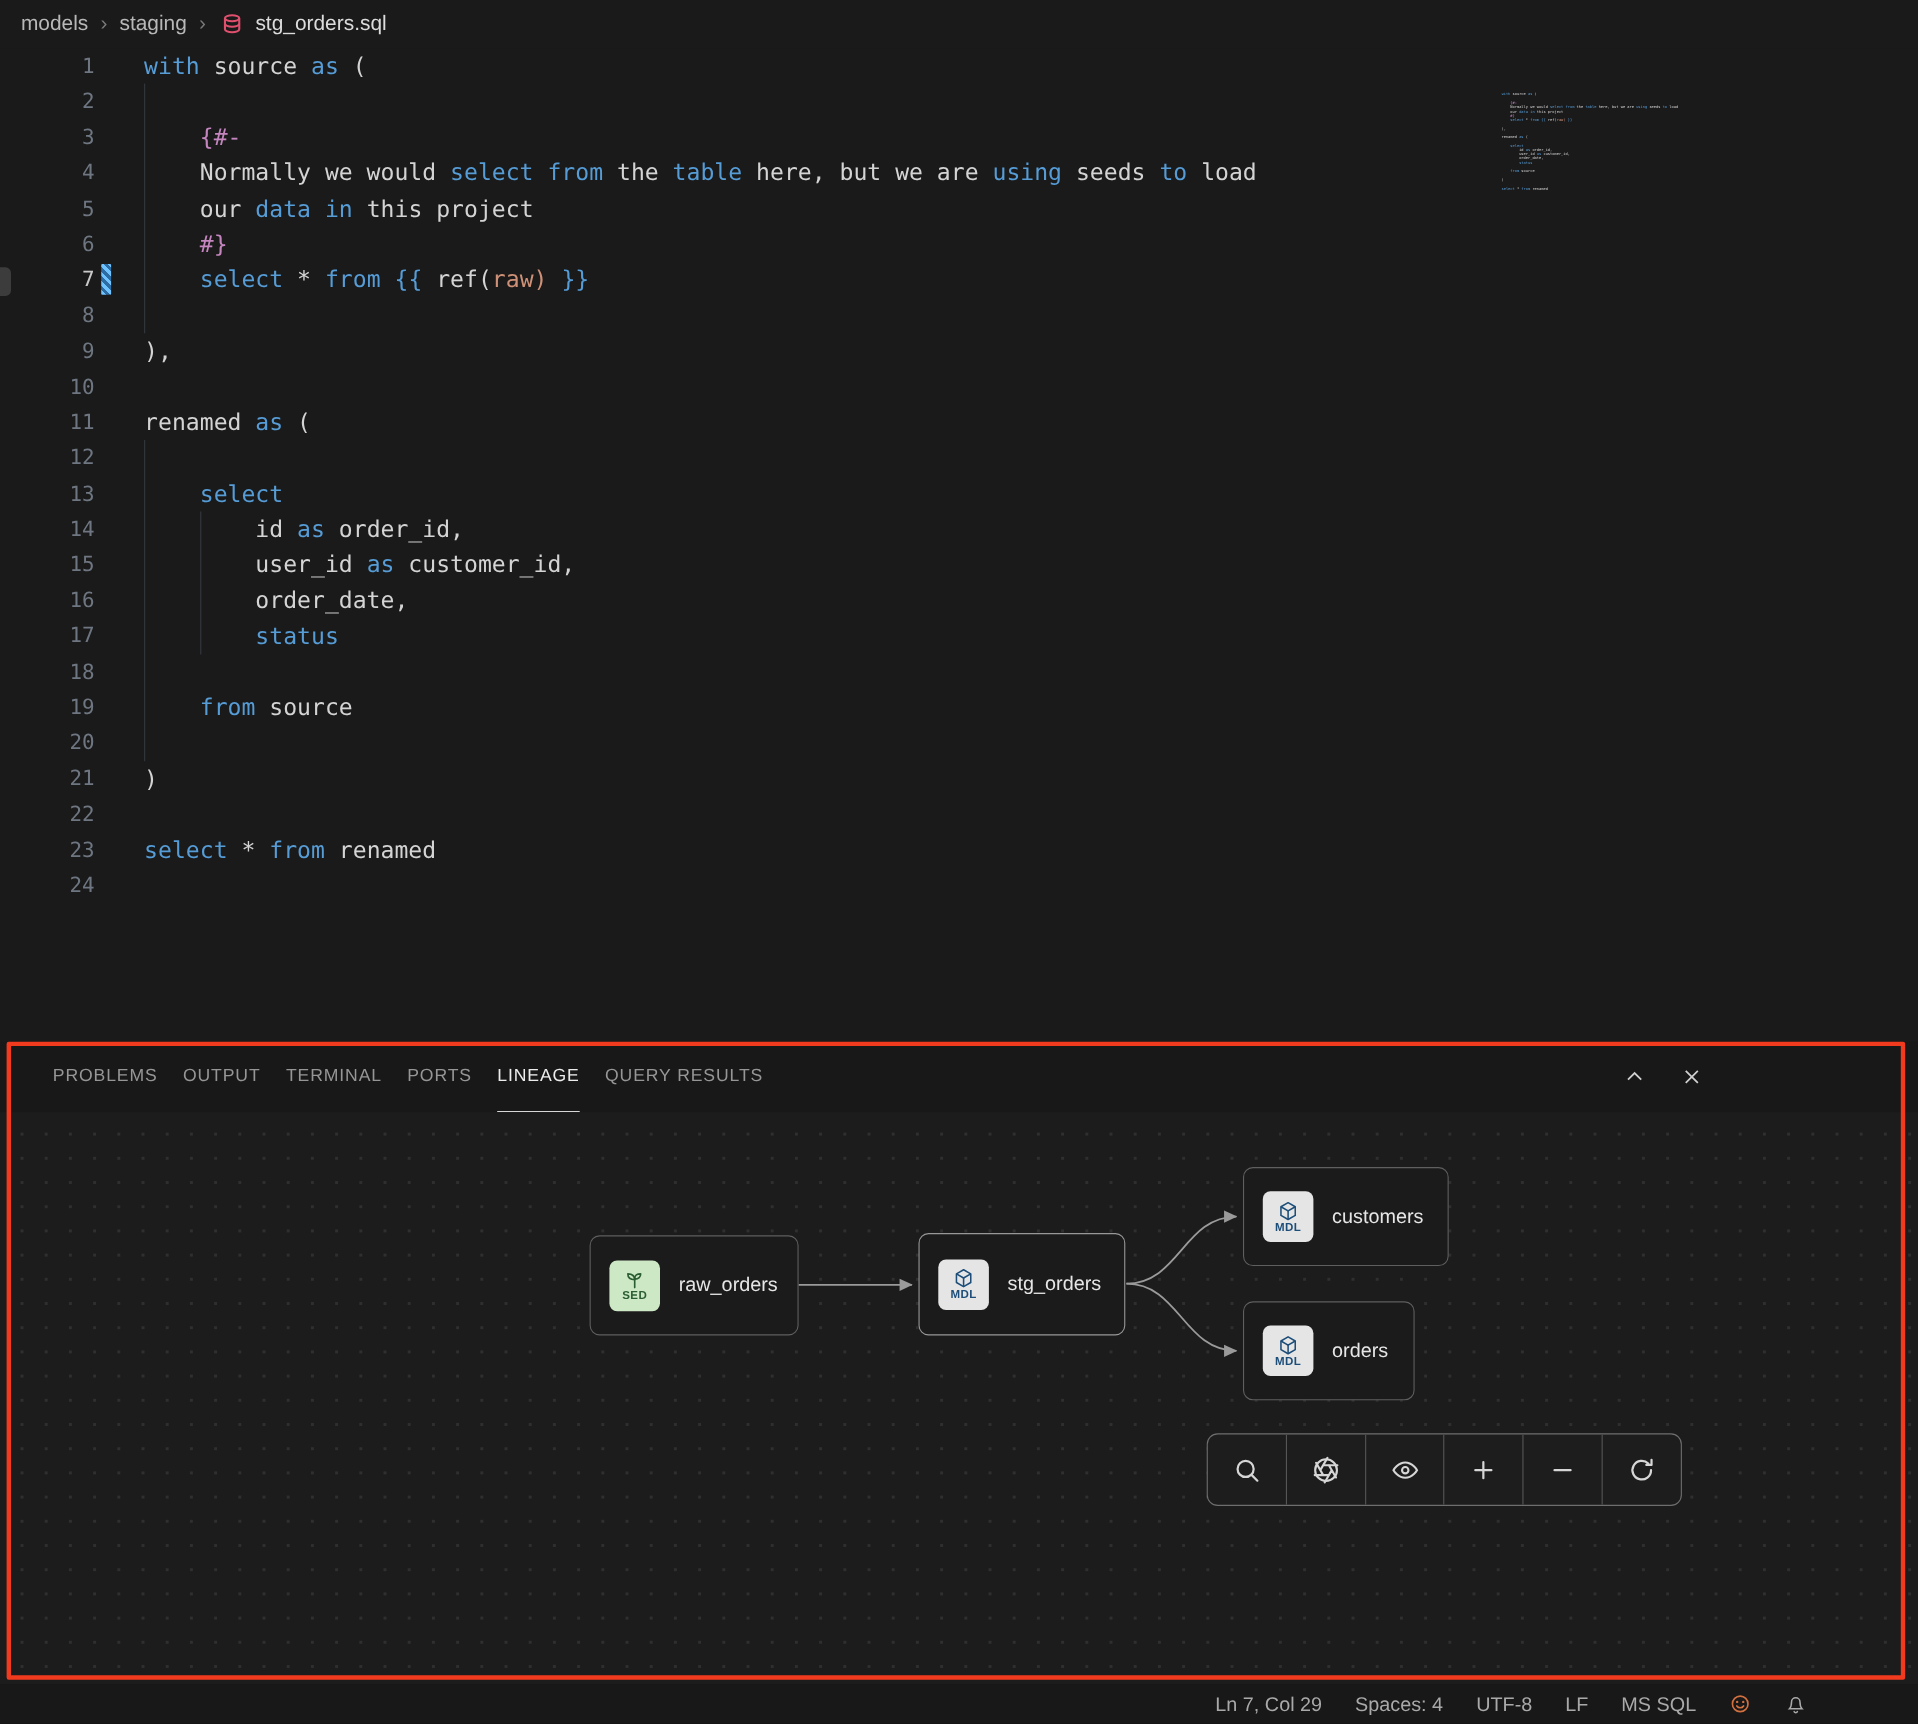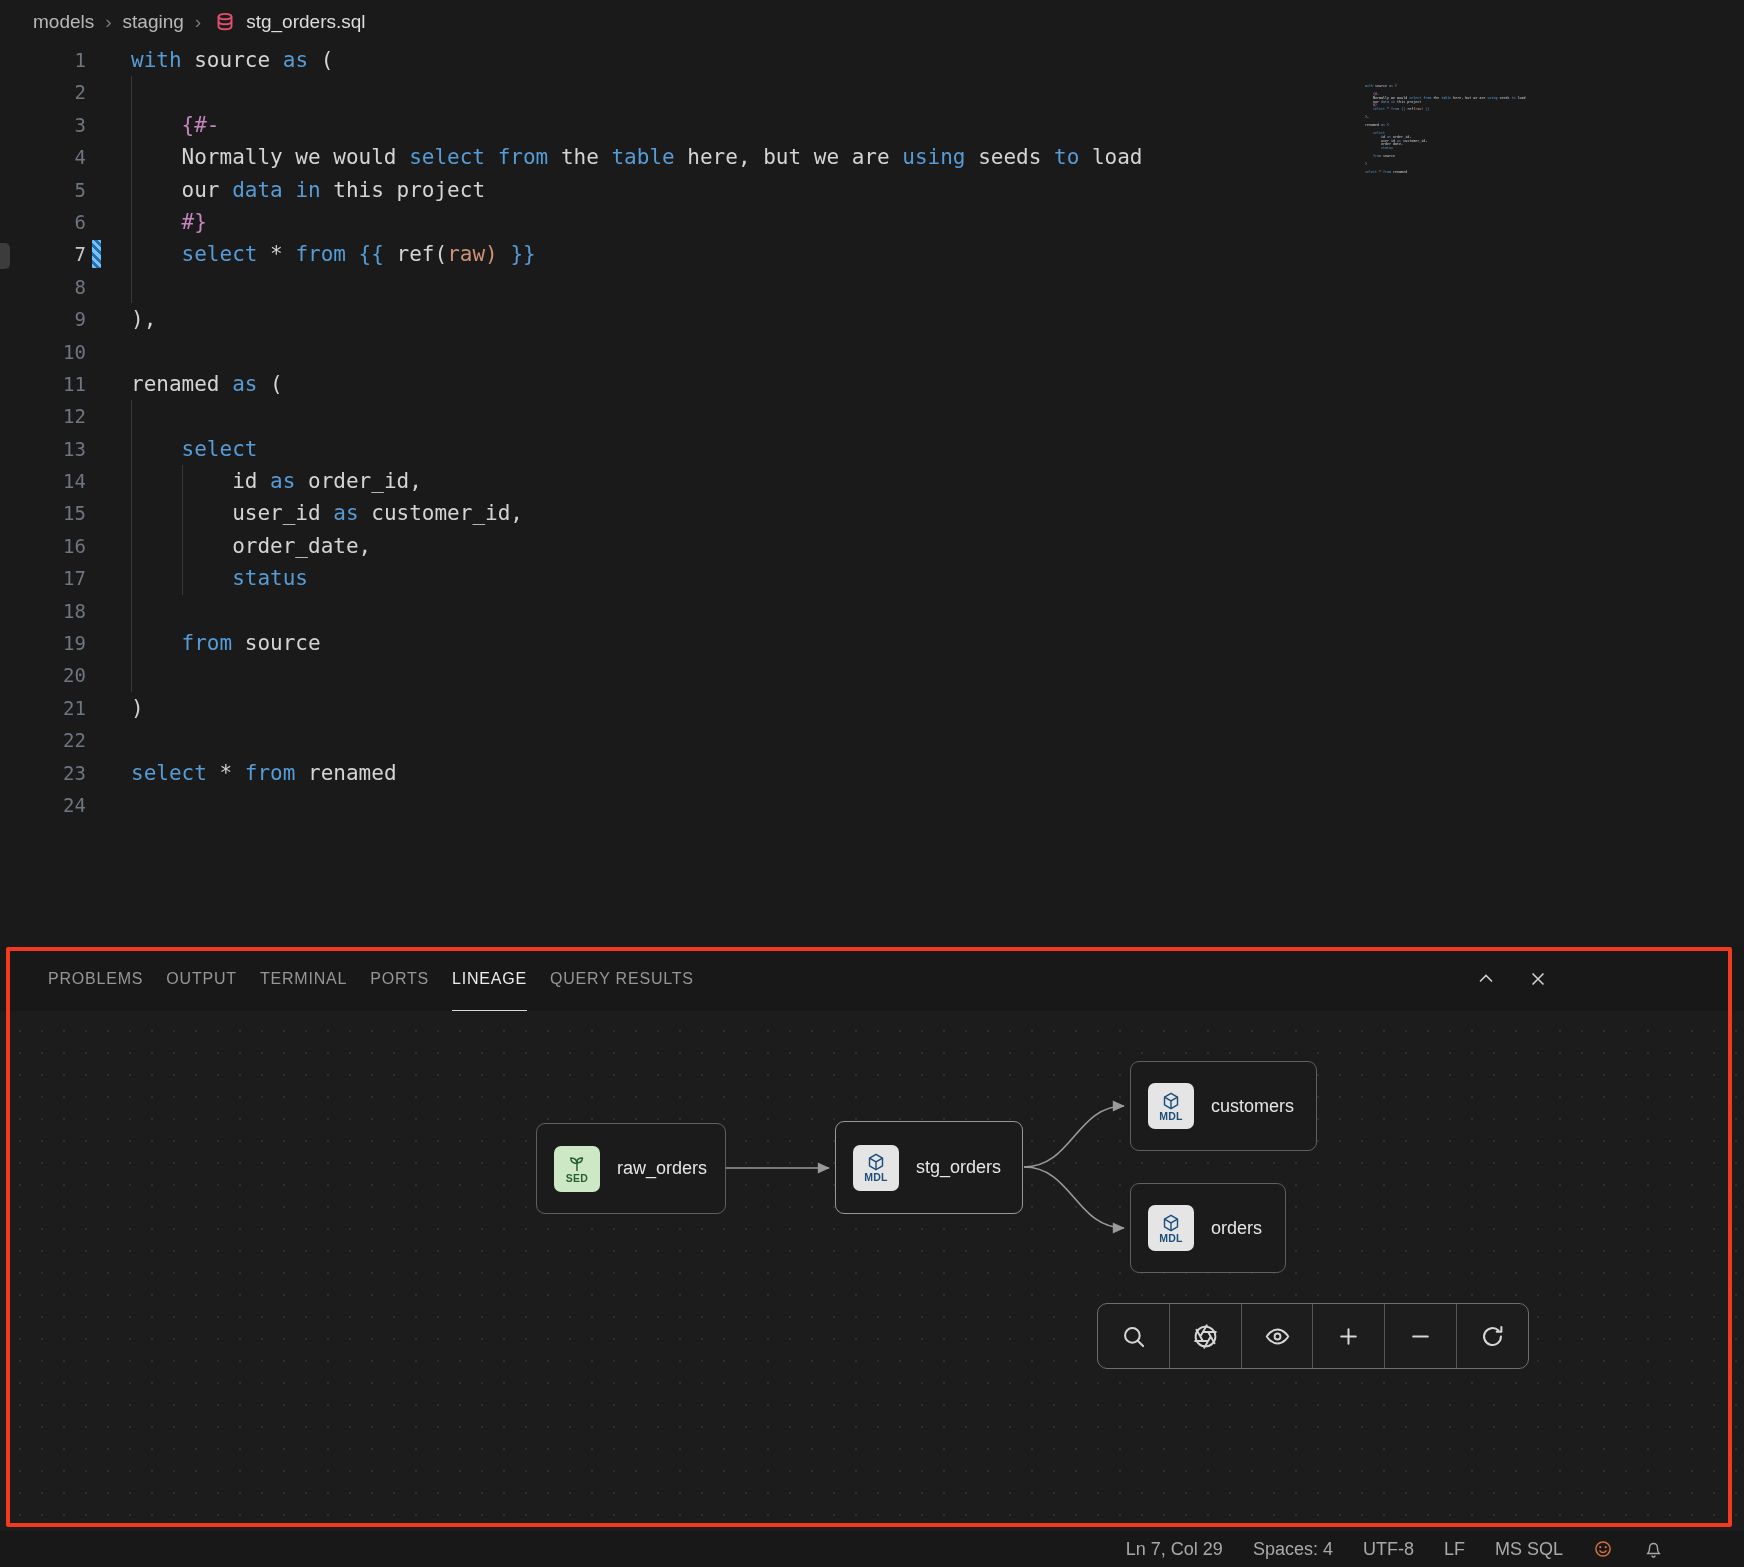--- a/index.html
+++ b/index.html
@@ -1,21 +1,21 @@
 <!DOCTYPE html>
 <html><head>
 <meta charset="utf-8">
 <style>
   html,body{margin:0;padding:0;background:#111;}
   .app{position:relative;width:1744px;height:1567px;background:#1a1a1a;overflow:hidden;
        font-family:"Liberation Sans",sans-serif;}
 
   
   .breadcrumb{position:absolute;top:0;left:0;right:0;height:44px;display:flex;align-items:center;
-    padding-left:33px;gap:11px;color:#b8b8b8;font-size:19px;background:#1a1a1a;}
+    padding-left:19px;gap:11px;color:#b8b8b8;font-size:19px;background:#1a1a1a;}
   .breadcrumb .sep{color:#7a7a7a;font-size:19px;}
   .breadcrumb .bc-item{cursor:pointer;}
   .breadcrumb .bc-file{color:#dcdcdc;cursor:pointer;}
   .breadcrumb .file-ic{display:flex;align-items:center;margin-left:3px;}
 
   
   .editor{position:absolute;top:44px;left:0;right:0;height:903px;}
   .code-row{position:relative;display:flex;height:32.4px;line-height:32.4px;
     font-family:"DejaVu Sans Mono",monospace;font-size:21px;white-space:pre;cursor:text;}
   .gutter{flex:0 0 86px;width:86px;text-align:right;color:#6e7681;font-size:19px;cursor:pointer;}
@@ -65,21 +65,21 @@
   .nlabel{color:#e6e6e6;font-size:18px;}
 
   .ltoolbar{position:absolute;left:1097px;top:292px;width:432px;height:66px;display:flex;
     background:#1d1d1d;border:1px solid #6e6e6e;border-radius:10px;overflow:hidden;box-sizing:border-box;}
   .ltb-btn{flex:1;display:flex;align-items:center;justify-content:center;color:#d6d6d6;
     border:none;border-right:1px solid #565656;background:none;cursor:pointer;padding:0;}
   .ltb-btn:last-child{border-right:none;}
 
   
   .statusbar{position:absolute;left:0;top:1531px;width:1744px;height:36px;background:#181818;
-    display:flex;align-items:center;justify-content:flex-end;gap:30px;padding-right:80px;
+    display:flex;align-items:center;justify-content:flex-end;gap:30px;padding-right:101px;
     box-sizing:border-box;color:#a9a9a9;font-size:18px;}
   .sb-item{cursor:pointer;white-space:nowrap;}
   .sb-icon{display:flex;align-items:center;cursor:pointer;color:#a9a9a9;}
 
   
   .annotation{position:absolute;left:6px;top:947px;width:1726px;height:580px;
     border:4px solid #f13a1e;border-radius:2px;pointer-events:none;z-index:50;box-sizing:border-box;}
 </style>
 </head>
 <body>

